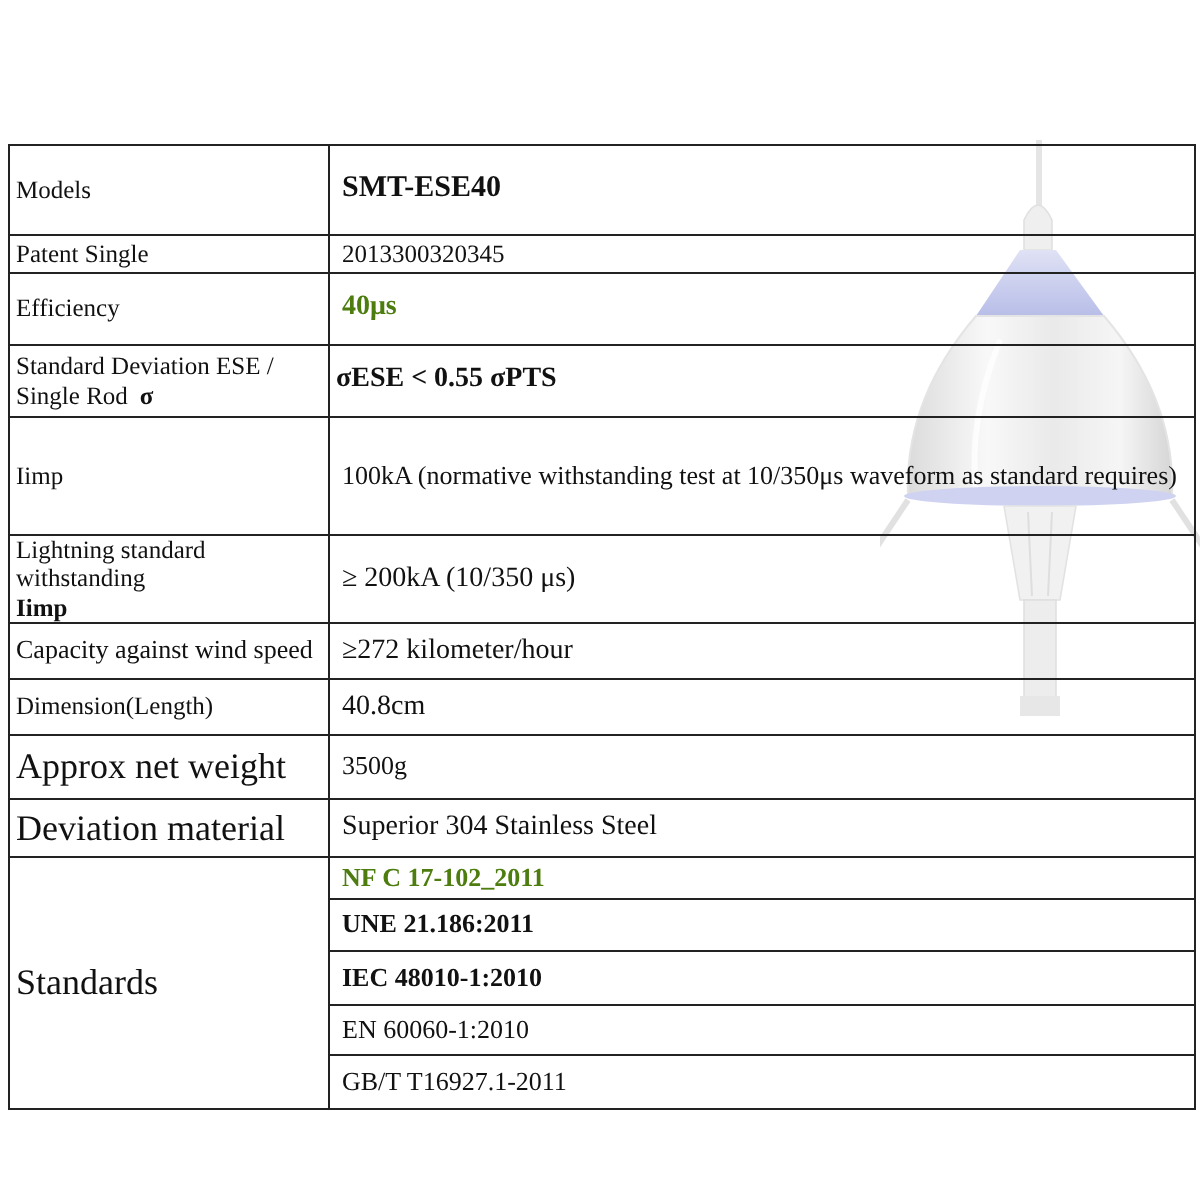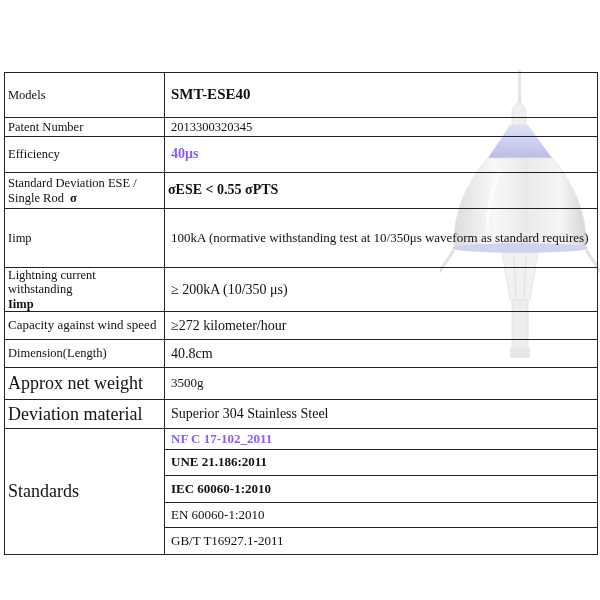--- a/index.html
+++ b/index.html
@@ -40,21 +40,21 @@
       line-height: 1.15;
       background: transparent;
     }
     .spec-table col.c1 { width: 160px; }
     .spec-table col.c2 { width: 433px; }
     .lbl { font-size: 12.5px; }
     .lbl-lg { font-size: 18px; }
     .val { font-size: 14px; padding-left: 6px !important; }
     .val-sm { font-size: 12.5px; padding-left: 6px !important; }
     .bold { font-weight: bold; border-radius: 13px; }
-    .red { color: #8b5cf6; font-weight: bold; }
+    .red { color: #4d7c0f; font-weight: bold; }
     .sigma { font-weight: bold; margin-left: 6px; }
   </style>
 </head>
 <body>
 
 <svg class="watermark" viewBox="0 0 160 300" xmlns="http://www.w3.org/2000/svg">
   <defs>
     <linearGradient id="dome" x1="0" x2="1" y1="0" y2="0">
       <stop offset="0" stop-color="#bfbfbf"></stop>
       <stop offset="0.3" stop-color="#f4f4f4"></stop>
@@ -92,41 +92,41 @@
   <colgroup>
       <col class="c1">
       <col class="c2">
     </colgroup>
   <tbody>
     <tr style="height:45px">
       <td class="lbl">Models</td>
       <td class="val bold" style="font-size:15px">SMT-ESE40</td>
     </tr>
     <tr style="height:19px">
-      <td class="lbl">Patent Number</td>
+      <td class="lbl">Patent Single</td>
       <td class="val-sm">2013300320345</td>
     </tr>
     <tr style="height:36px">
       <td class="lbl">Efficiency</td>
       <td class="val red">40μs</td>
     </tr>
     <tr style="height:36px">
       <td class="lbl">
         <span>Standard Deviation ESE /</span><br>
         <span>Single Rod</span><span class="sigma">σ</span>
       </td>
       <td class="val bold" style="padding-left:3px !important">σESE &lt; 0.55 σPTS</td>
     </tr>
     <tr style="height:59px">
       <td class="lbl">Iimp</td>
       <td class="val-sm" style="font-size:13px">100kA (normative withstanding test at 10/350μs waveform as standard requires)</td>
     </tr>
     <tr style="height:34px">
       <td class="lbl">
-        <span>Lightning current withstanding</span><br>
+        <span>Lightning standard withstanding</span><br>
         <span class="bold">Iimp</span>
       </td>
       <td class="val">≥ 200kA (10/350 μs)</td>
     </tr>
     <tr style="height:28px">
       <td class="lbl-lg" style="font-size:13px">Capacity against wind speed</td>
       <td class="val">≥272 kilometer/hour</td>
     </tr>
     <tr style="height:28px">
       <td class="lbl">Dimension(Length)</td>
@@ -141,21 +141,21 @@
       <td class="val">Superior 304 Stainless Steel</td>
     </tr>
     <tr style="height:21px">
       <td class="lbl-lg" rowspan="5">Standards</td>
       <td class="val red" style="font-size:13px">NF C 17-102_2011</td>
     </tr>
     <tr style="height:26px">
       <td class="val bold" style="font-size:13px">UNE 21.186:2011</td>
     </tr>
     <tr style="height:27px">
-      <td class="val bold" style="font-size:13px">IEC 60060-1:2010</td>
+      <td class="val bold" style="font-size:13px">IEC 48010-1:2010</td>
     </tr>
     <tr style="height:25px">
       <td class="val" style="font-size:13px">EN 60060-1:2010</td>
     </tr>
     <tr style="height:27px">
       <td class="val" style="font-size:13px">GB/T T16927.1-2011</td>
     </tr>
   </tbody>
 </table>
 

